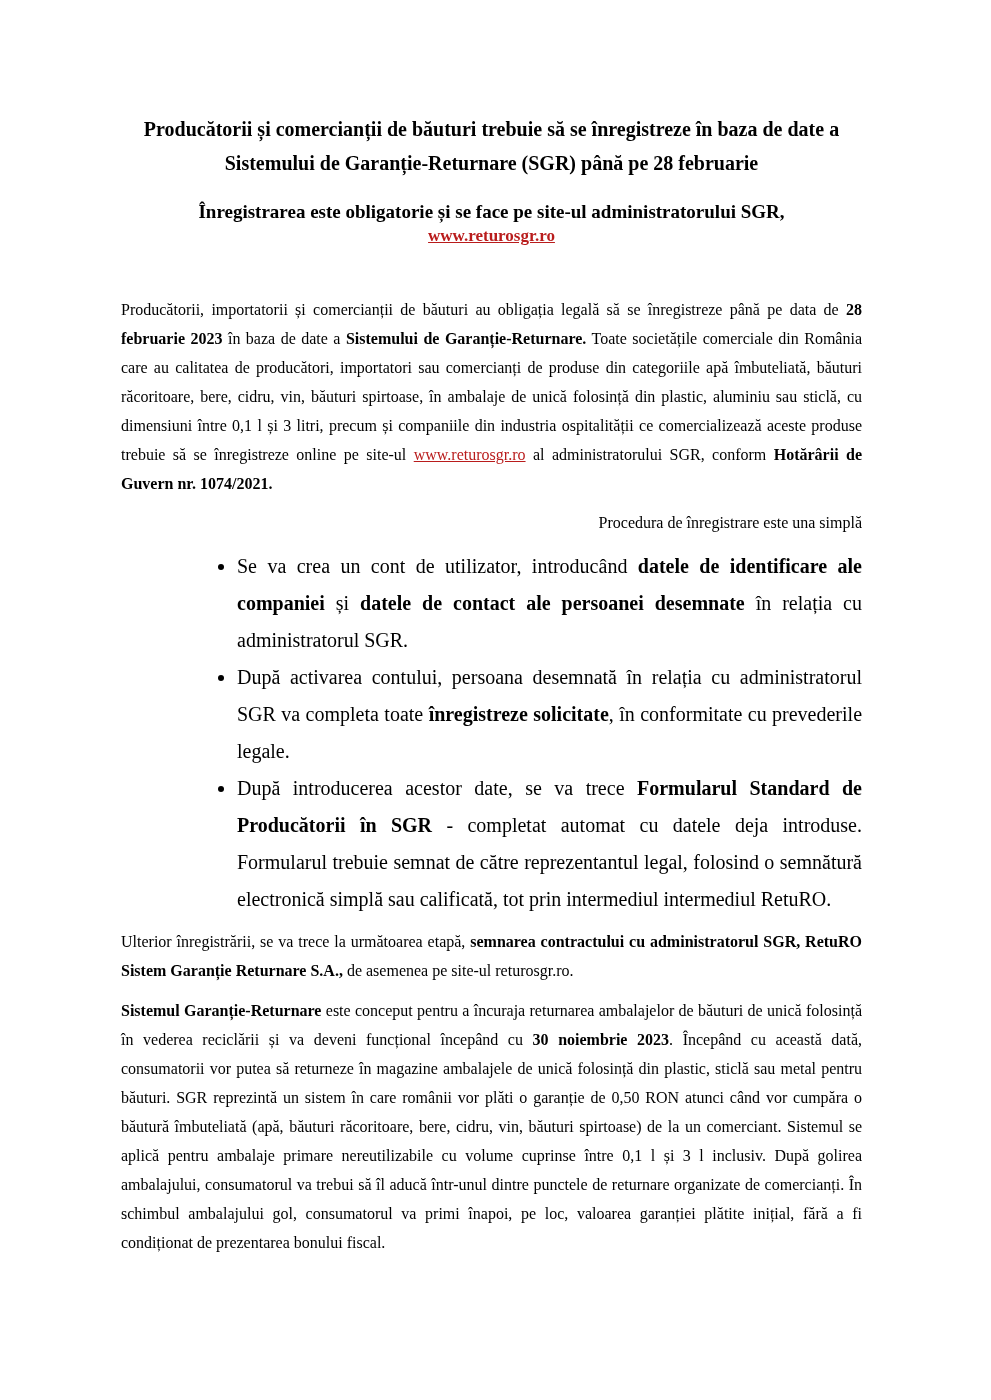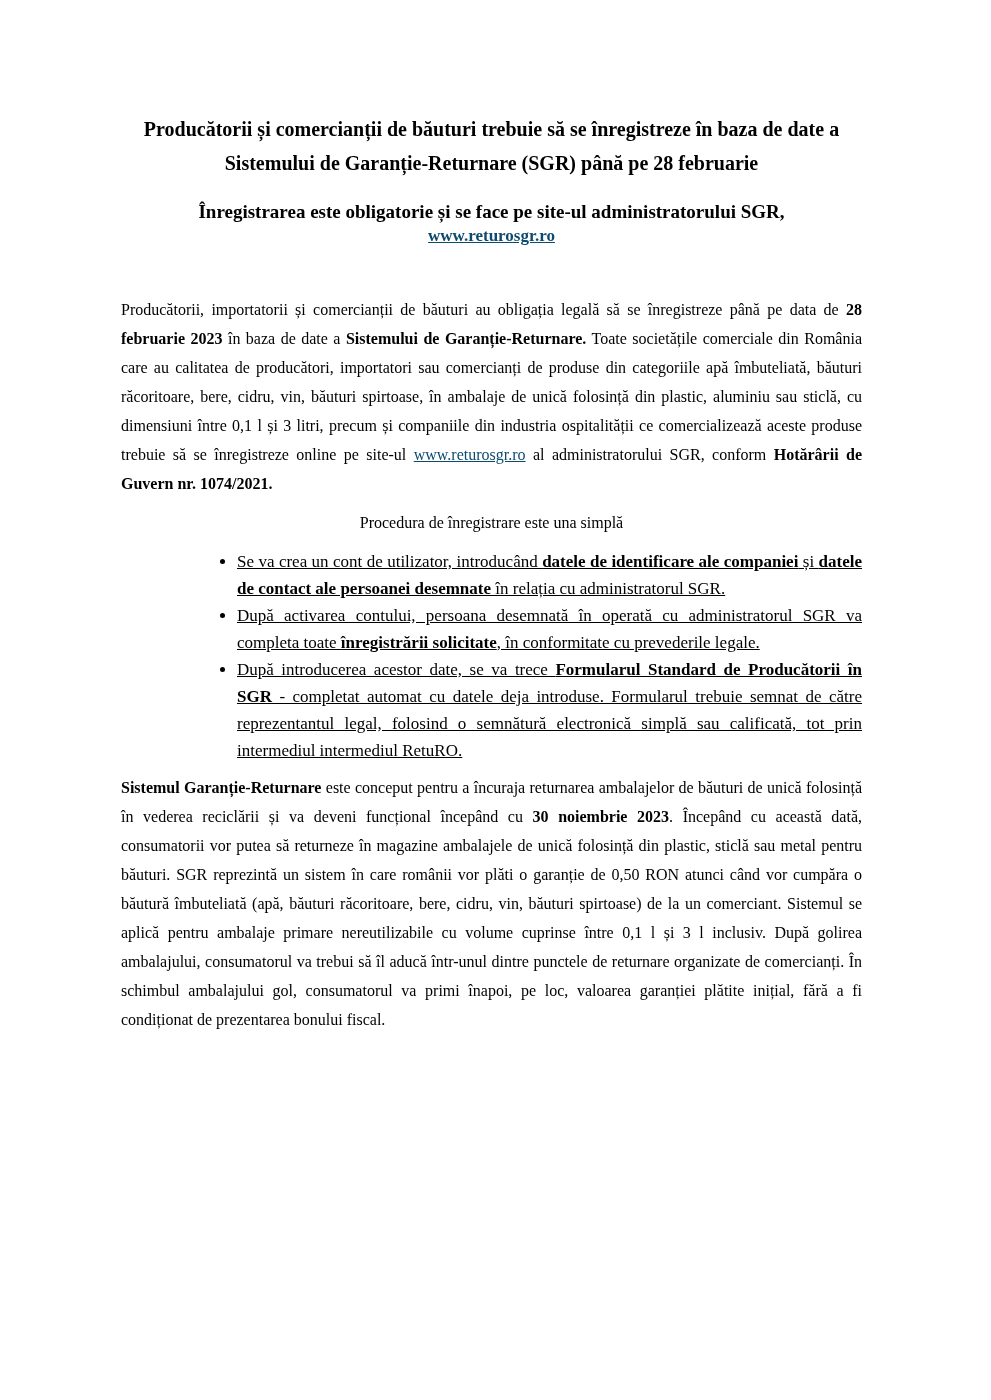--- a/index.html
+++ b/index.html
@@ -35,46 +35,45 @@
     margin: 0;
   }
   .subtitle-link-row {
     font-size: 17px;
     font-weight: bold;
     text-align: center;
     line-height: 24px;
     margin: 0 0 47px 0;
   }
   a.doc-link {
-    color: #0c4a6e;
+    color: #b91c1c;
     text-decoration: underline;
     cursor: pointer;
   }
   p.body-par {
     font-size: 16px;
     line-height: 29px;
     text-align: justify;
     margin: 0 0 11px 0;
   }
   p.plain-par {
     font-size: 16px;
     line-height: 27px;
-    text-align: center;
+    text-align: right;
     margin: 4px 0 12px 0;
   }
   ul.bullet-list {
     margin: 0 0 9px 0;
     padding: 0 0 0 116px;
     list-style: disc outside;
   }
   ul.bullet-list li {
-    font-size: 17px;
-    line-height: 27px;
+    font-size: 20px;
+    line-height: 37px;
     text-align: justify;
-    text-decoration: underline;
   }
   b { font-weight: bold; }
 </style>
 </head>
 <body>
 
 <div class="page">
 
   <h1 class="doc-title">Producătorii și comercianții de băuturi trebuie să se înregistreze în baza de date a Sistemului de Garanție-Returnare (SGR) până pe 28 februarie</h1>
 
@@ -83,21 +82,22 @@
   <div class="subtitle-link-row">
     <a class="doc-link" href="#">www.returosgr.ro</a>
   </div>
 
   <p class="body-par"><span>Producătorii, importatorii și comercianții de băuturi au obligația legală să se înregistreze până pe data de </span><b>28 februarie 2023</b><span> în baza de date a </span><b>Sistemului de Garanție-Returnare.</b><span> Toate societățile comerciale din România care au calitatea de producători, importatori sau comercianți de produse din categoriile apă îmbuteliată, băuturi răcoritoare, bere, cidru, vin, băuturi spirtoase, în ambalaje de unică folosință din plastic, aluminiu sau sticlă, cu dimensiuni între 0,1 l și 3 litri, precum și companiile din industria ospitalității ce comercializează aceste produse trebuie să se înregistreze online pe site-ul </span><a class="doc-link" href="#">www.returosgr.ro</a><span> al administratorului SGR, conform </span><b>Hotărârii de Guvern nr. 1074/2021.</b></p>
 
   <p class="plain-par">Procedura de înregistrare este una simplă</p>
 
   <ul class="bullet-list">
     <li><span>Se va crea un cont de utilizator, introducând </span><b>datele de identificare ale companiei</b><span> și </span><b>datele de contact ale persoanei desemnate</b><span> în relația cu administratorul SGR.</span></li>
-    <li><span>După activarea contului, persoana desemnată în operată cu administratorul SGR va completa toate </span><b>înregistrării solicitate</b><span>, în conformitate cu prevederile legale.</span></li>
+    <li><span>După activarea contului, persoana desemnată în relația cu administratorul SGR va completa toate </span><b>înregistreze solicitate</b><span>, în conformitate cu prevederile legale.</span></li>
     <li><span>După introducerea acestor date, se va trece </span><b>Formularul Standard de Producătorii în SGR</b><span> - completat automat cu datele deja introduse. Formularul trebuie semnat de către reprezentantul legal, folosind o semnătură electronică simplă sau calificată, tot prin intermediul intermediul RetuRO.</span></li>
   </ul>
 
+  <p class="body-par"><span>Ulterior înregistrării,  se va trece la următoarea etapă, </span><b>semnarea contractului cu administratorul SGR, RetuRO Sistem Garanție Returnare S.A.,</b><span> de asemenea pe site-ul returosgr.ro.</span></p>
 
 
   <p class="body-par"><b>Sistemul Garanție-Returnare</b><span> este conceput pentru a încuraja returnarea ambalajelor de băuturi de unică folosință în vederea reciclării și va deveni funcțional începând cu </span><b>30 noiembrie 2023</b><span>. Începând cu această dată, consumatorii vor putea să returneze în magazine ambalajele de unică folosință din plastic, sticlă sau metal pentru băuturi. SGR reprezintă un sistem în care românii vor plăti o garanție de 0,50 RON atunci când vor cumpăra o băutură îmbuteliată (apă, băuturi răcoritoare, bere, cidru, vin, băuturi spirtoase) de la un comerciant. Sistemul se aplică pentru ambalaje primare nereutilizabile cu volume cuprinse între 0,1 l și 3 l inclusiv. După golirea ambalajului, consumatorul va trebui să îl aducă într-unul dintre punctele de returnare organizate de comercianți. În schimbul ambalajului gol, consumatorul va primi înapoi, pe loc, valoarea garanției plătite inițial, fără a fi condiționat de prezentarea bonului fiscal.</span></p>
 
 </div>
 
 </body></html>

